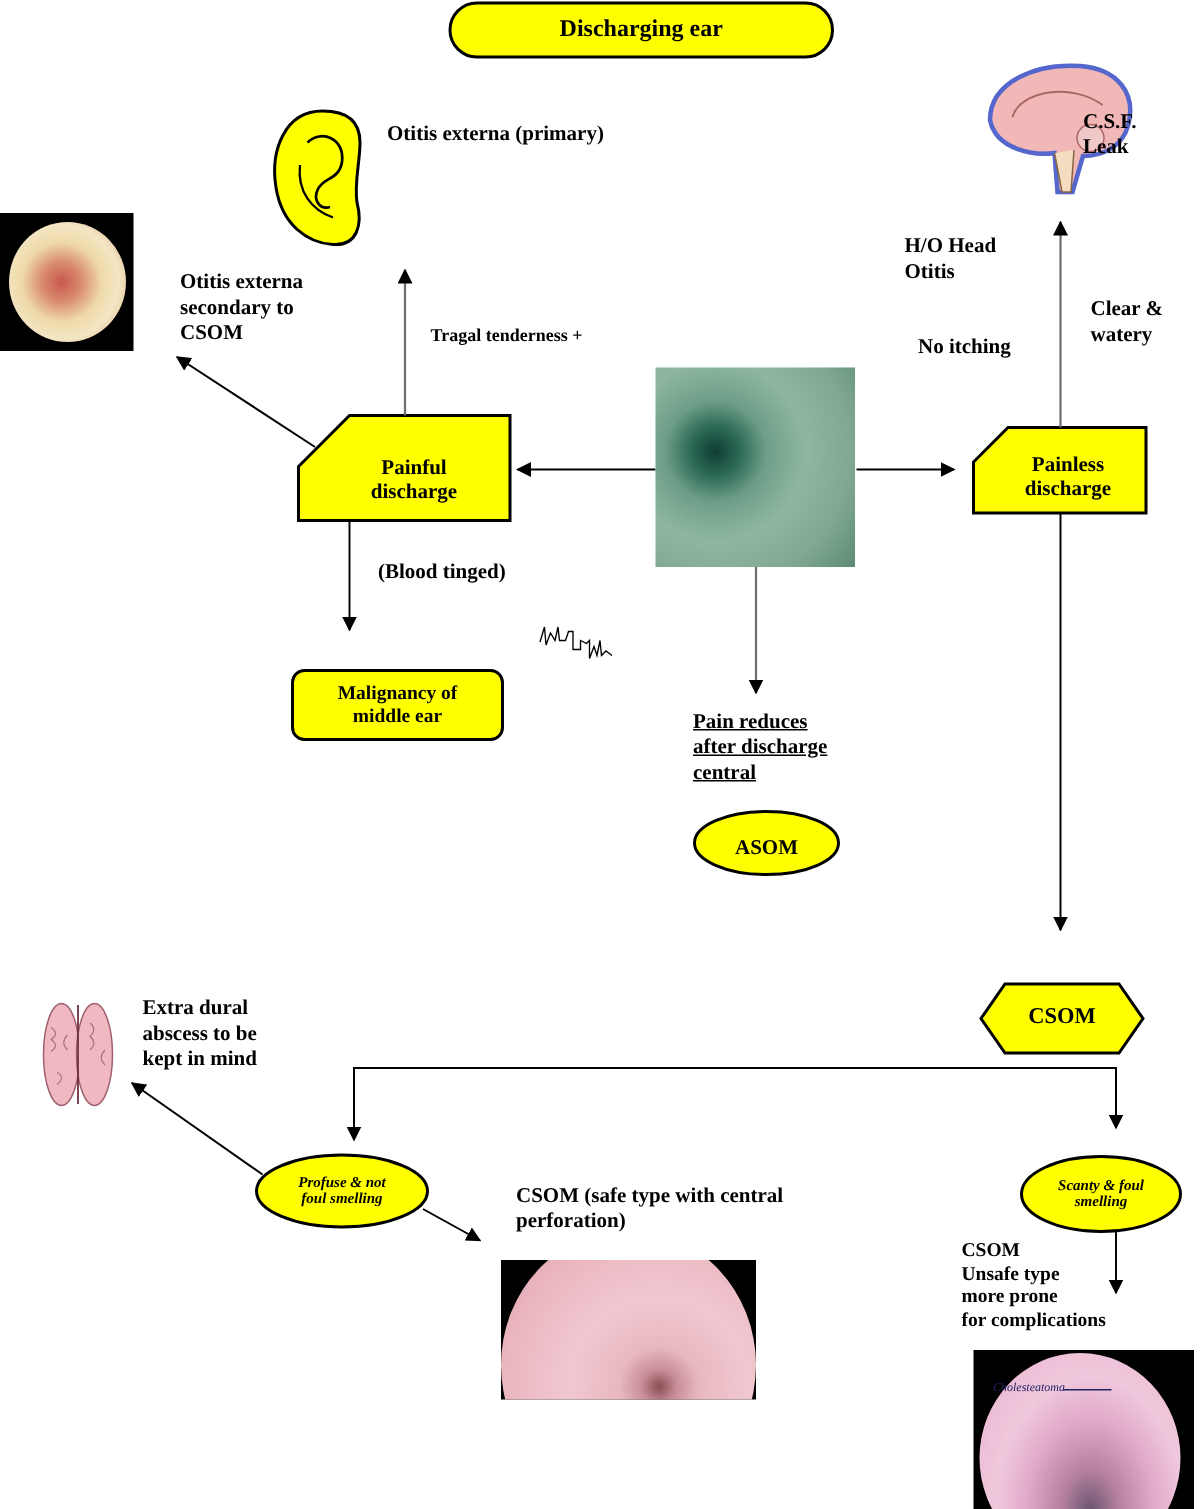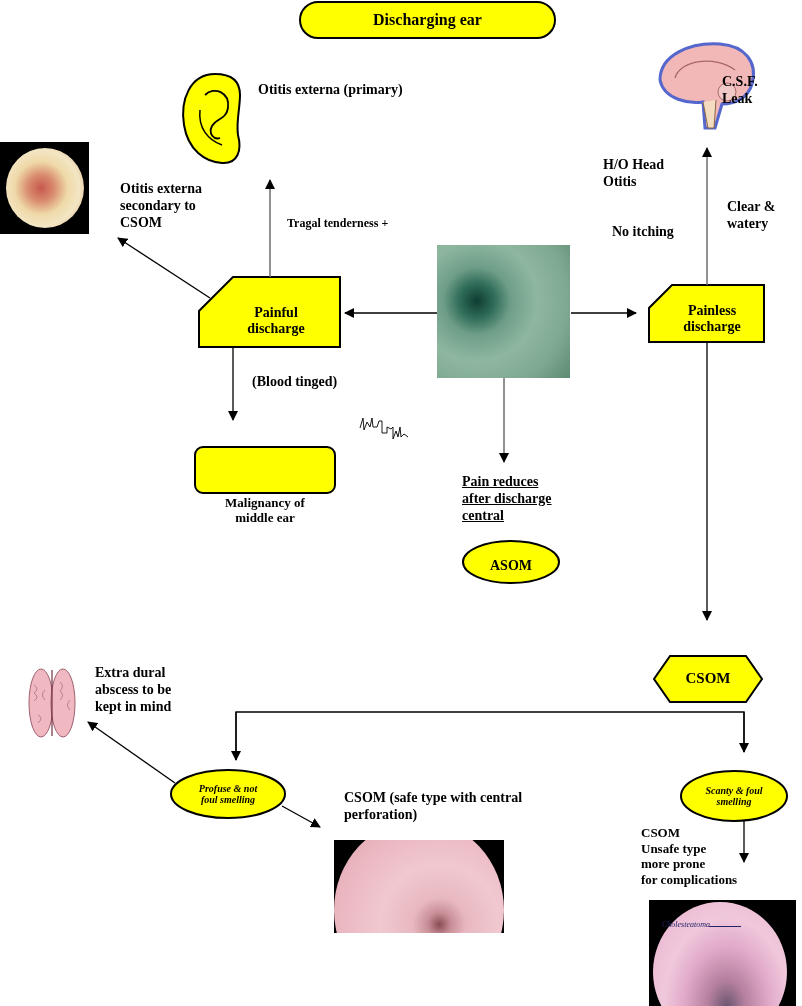--- a/index.html
+++ b/index.html
@@ -110,21 +110,21 @@
   <span class="xs" style="position:absolute; left:13px; top:20px; font-size:8px; color:#222266; font-family:'Liberation Serif',serif;">Cholesteatoma</span>
   <div style="position:absolute; left:60px; top:26px; width:32px; height:1px; background:#222266;"></div>
 </div>
 
 <div class="node-text mid" style="left:212px; top:298px; width:128px; height:46px;">
   <div><span>Painful</span><br><span>discharge</span></div>
 </div>
 <div class="node-text mid" style="left:660px; top:297px; width:104px; height:44px;">
   <div><span>Painless</span><br><span>discharge</span></div>
 </div>
-<div class="node-text sm" style="left:195px; top:447px; width:140px; height:46px; font-size:13px;margin-top:41px;">
+<div class="node-text sm" style="left:195px; top:447px; width:140px; height:46px; font-size:13px;">
   <div><span>Malignancy of</span><br><span>middle ear</span></div>
 </div>
 <div class="node-text mid" style="left:463px; top:541px; width:96px; height:50px;">ASOM</div>
 <div class="node-text big" style="left:654px; top:656px; width:108px; height:46px;">CSOM</div>
 <div class="node-text xs" style="left:171px; top:770px; width:114px; height:48px;">
   <div><span>Profuse &amp; not</span><br><span>foul smelling</span></div>
 </div>
 <div class="node-text xs" style="left:681px; top:771px; width:106px; height:50px;">
   <div><span>Scanty &amp; foul</span><br><span>smelling</span></div>
 </div>

